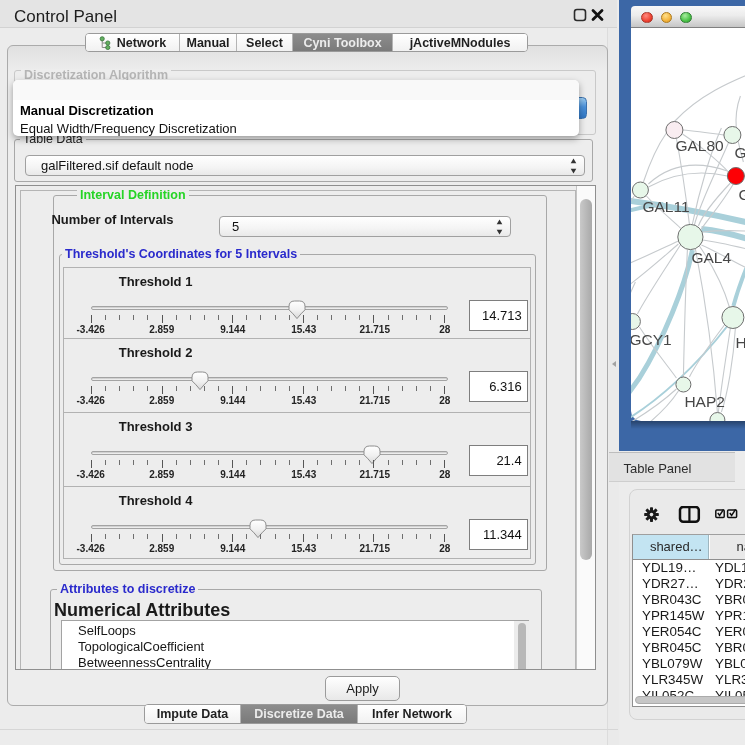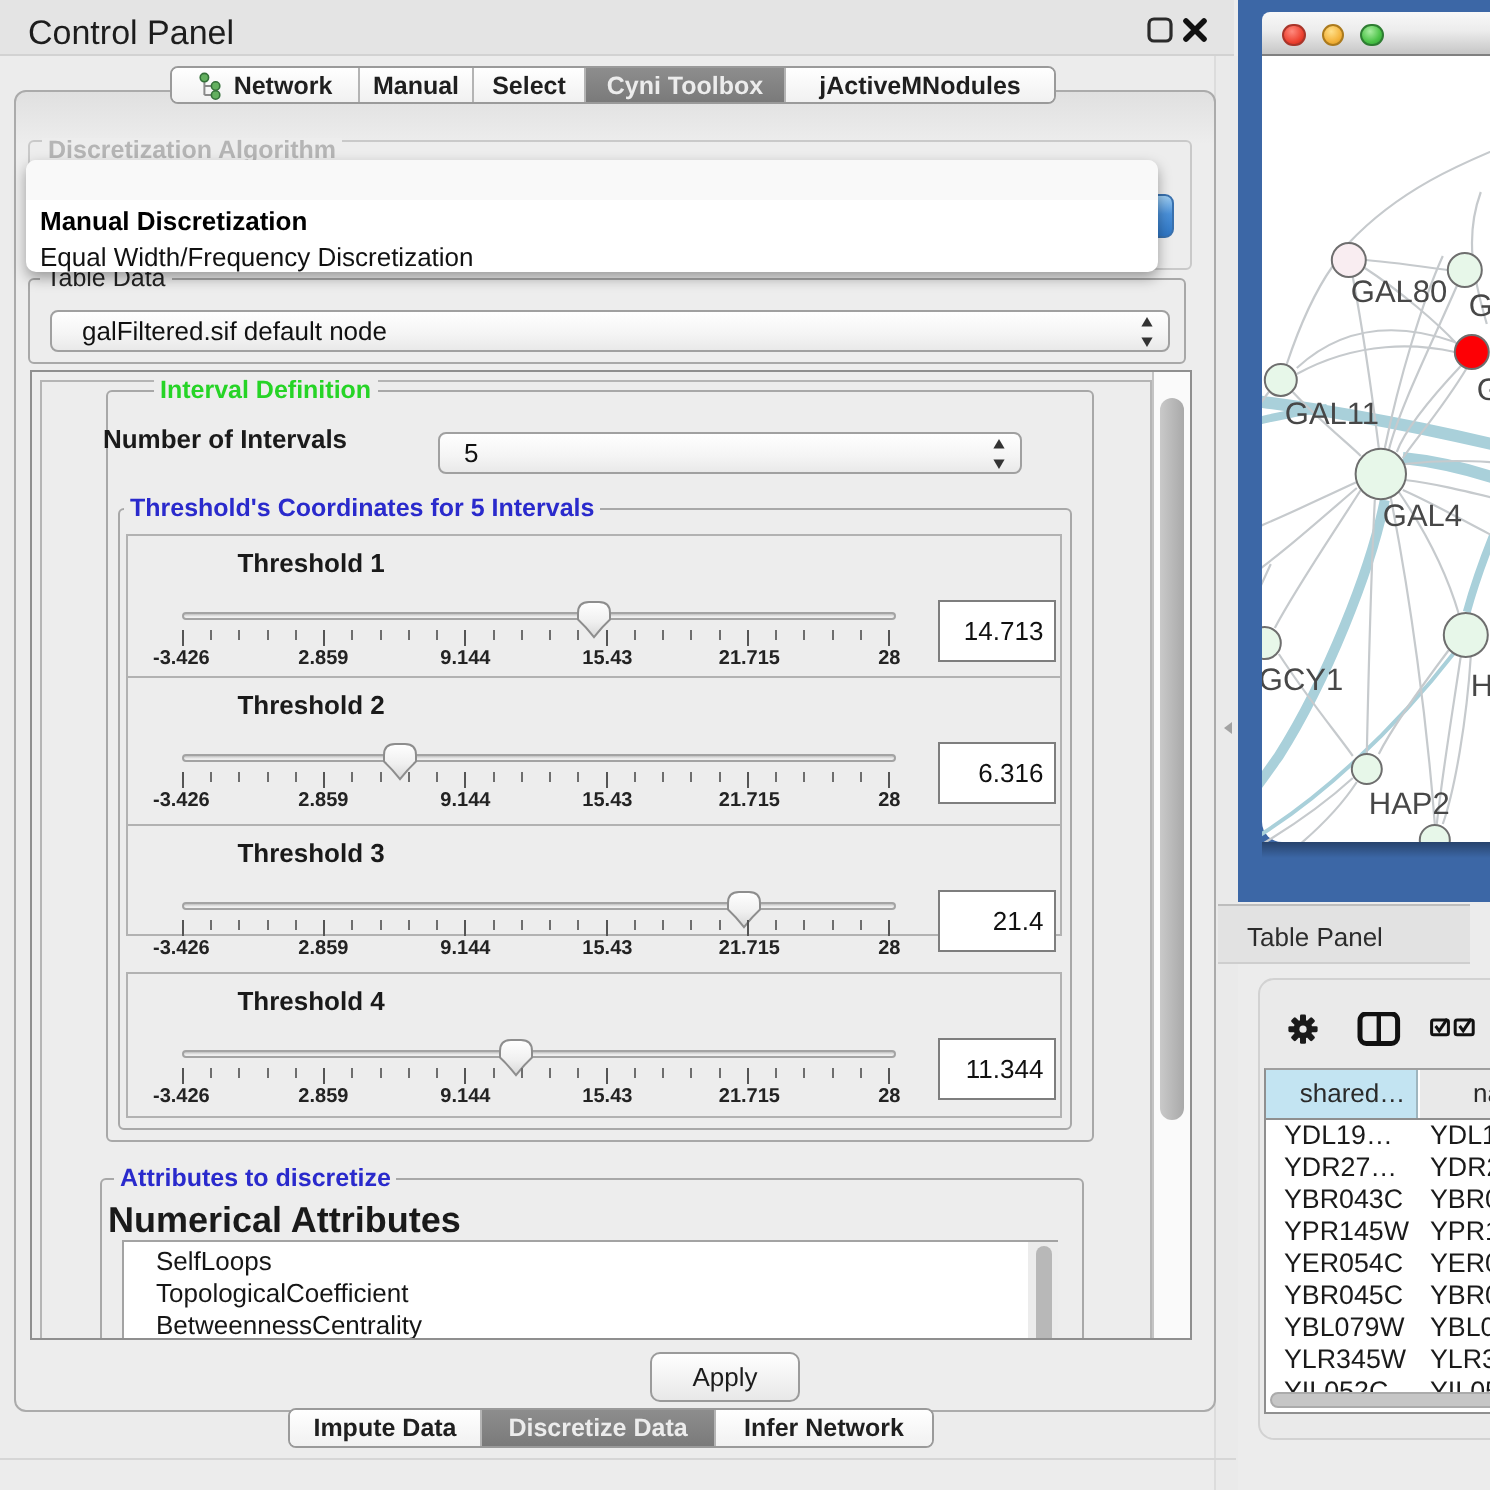--- a/index.html
+++ b/index.html
@@ -161,21 +161,21 @@
     <div class="tlabels">
         <span style="left:27px">-3.426</span>
         <span style="left:98px">2.859</span>
         <span style="left:169px">9.144</span>
         <span style="left:240px">15.43</span>
         <span style="left:311px">21.715</span>
         <span style="left:381px">28</span>
       </div>
     <div class="vbox">6.316</div>
   </div>
-  <div class="throw" style="top:226px;height:56px">
+  <div class="throw" style="top:226px;height:75px">
     <div class="tt">Threshold 3</div>
     <div class="track"></div>
     <svg class="thumb" style="left:308px" width="18" height="20" viewBox="0 0 18 20">
         <path d="M1 6.5 Q1 1 6.5 1 L11.5 1 Q17 1 17 6.5 L17 9.8 Q13 13.5 9 18.6 Q5 13.5 1 9.8 Z" fill="url(#thumbgrad)" stroke="#8d8d8d" stroke-width="1"></path>
       </svg>
     <div class="ticks"></div>
       <div class="mticks"></div>
     <div class="tlabels">
         <span style="left:27px">-3.426</span>
         <span style="left:98px">2.859</span>

